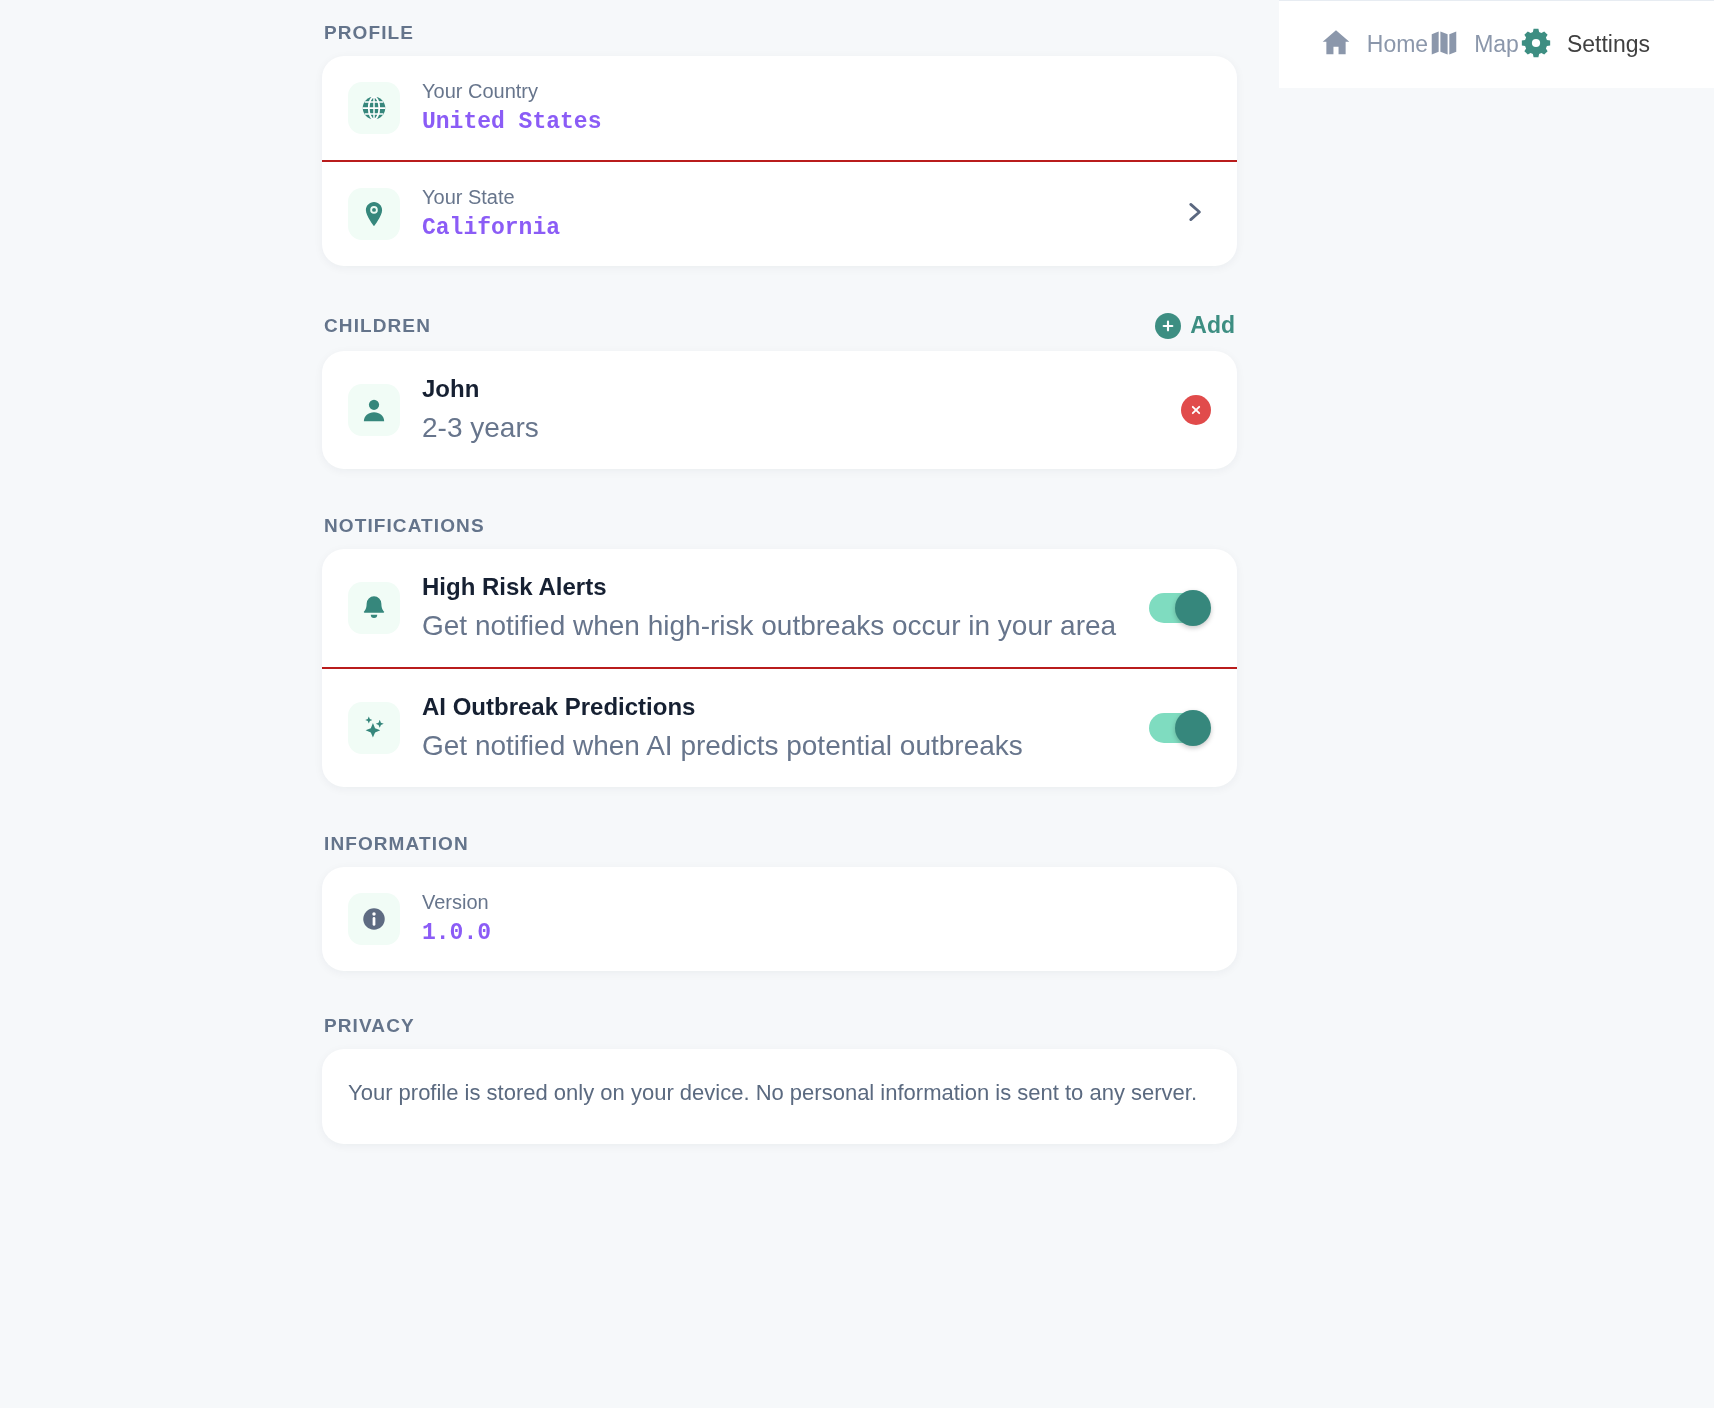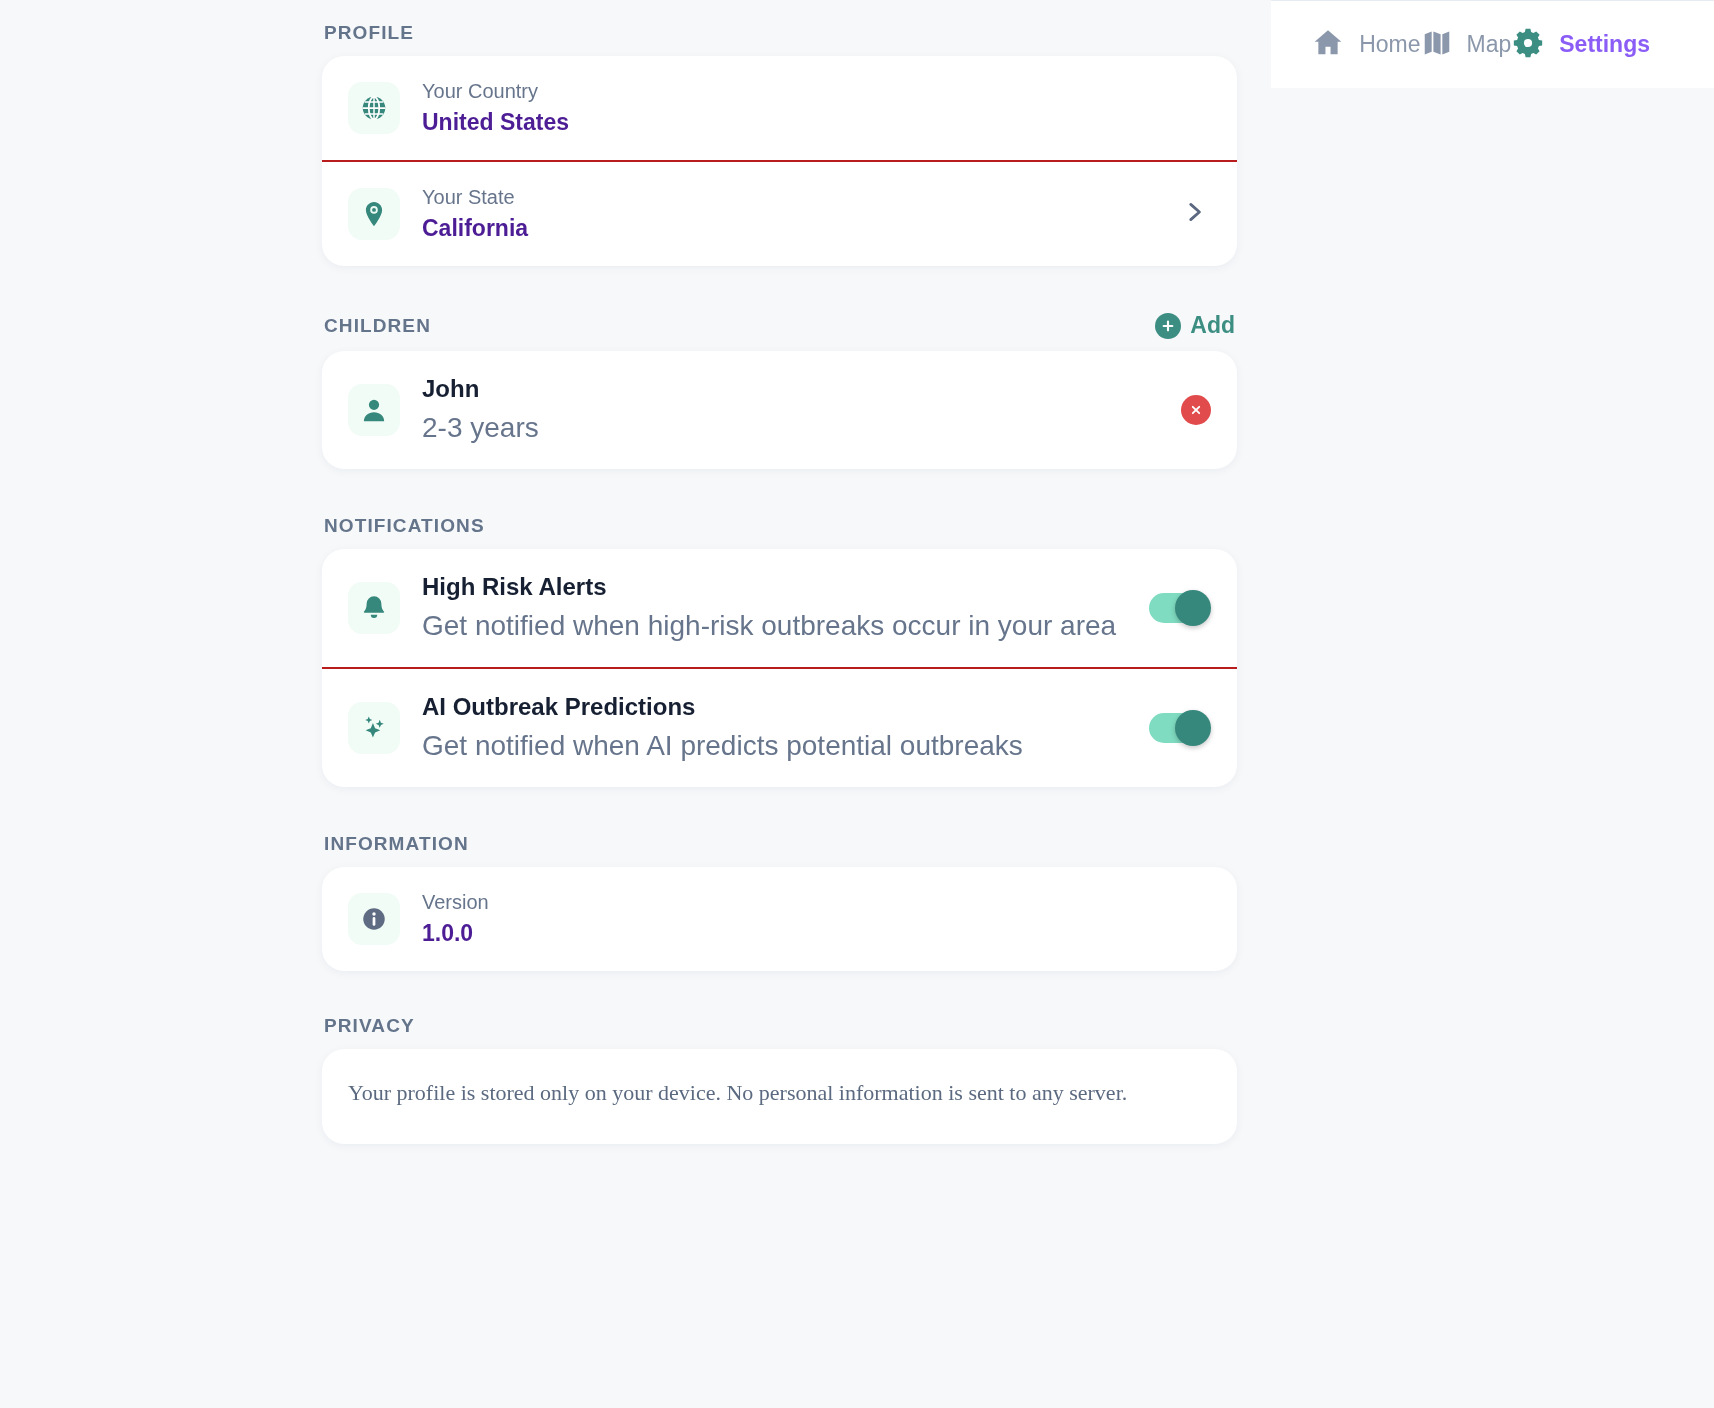--- a/index.html
+++ b/index.html
@@ -102,23 +102,24 @@
   .row-text { flex: 1 1 auto; min-width: 0; }
 
   .row-label {
     font-size: 20px;
     color: #67758c;
     line-height: 1.35;
   }
   .row-value {
     font-size: 23px;
     font-weight: 700;
-    color: #4c1d95;
+    color: #8b5cf6;
     line-height: 1.35;
     margin-top: 2px;
+    font-family: Liberation Mono, monospace;
   }
 
   .row-title {
     font-size: 24px;
     font-weight: 700;
     color: #162032;
     line-height: 1.3;
   }
   .row-sub {
     font-size: 28px;
@@ -156,21 +157,20 @@
     left: 26px;
     transform: translateY(-50%);
     width: 36px; height: 36px;
     border-radius: 50%;
     background: #36877c;
     box-shadow: 0 2px 5px rgba(0,0,0,0.22);
   }
 
   .privacy-card {
     padding: 28px 26px 34px 26px;
-    font-family: Liberation Serif, serif;
   }
   .privacy-text {
     font-size: 22px;
     color: #5b6a80;
     line-height: 1.48;
   }
 
   .spacer-lg { height: 46px; }
   .spacer-md { height: 44px; }
 
@@ -191,21 +191,21 @@
     cursor: pointer;
     background: none;
     border: none;
     font-family: inherit;
     height: 100%;
   }
   .tab-label {
     font-size: 23px;
     color: #8b97ab;
   }
-  .tab.active .tab-label { color: #8b5cf6; font-weight: 700; }
+  .tab.active .tab-label { color: #404040; font-weight: 400; }
   .tab:first-child { justify-content: flex-start; padding-left: 40px; }
   .tab:last-child { justify-content: flex-end; padding-right: 64px; }
 </style>
 </head>
 <body>
 
 <div class="screen">
 
   <div class="scroll-area">
     <div class="content-col">

